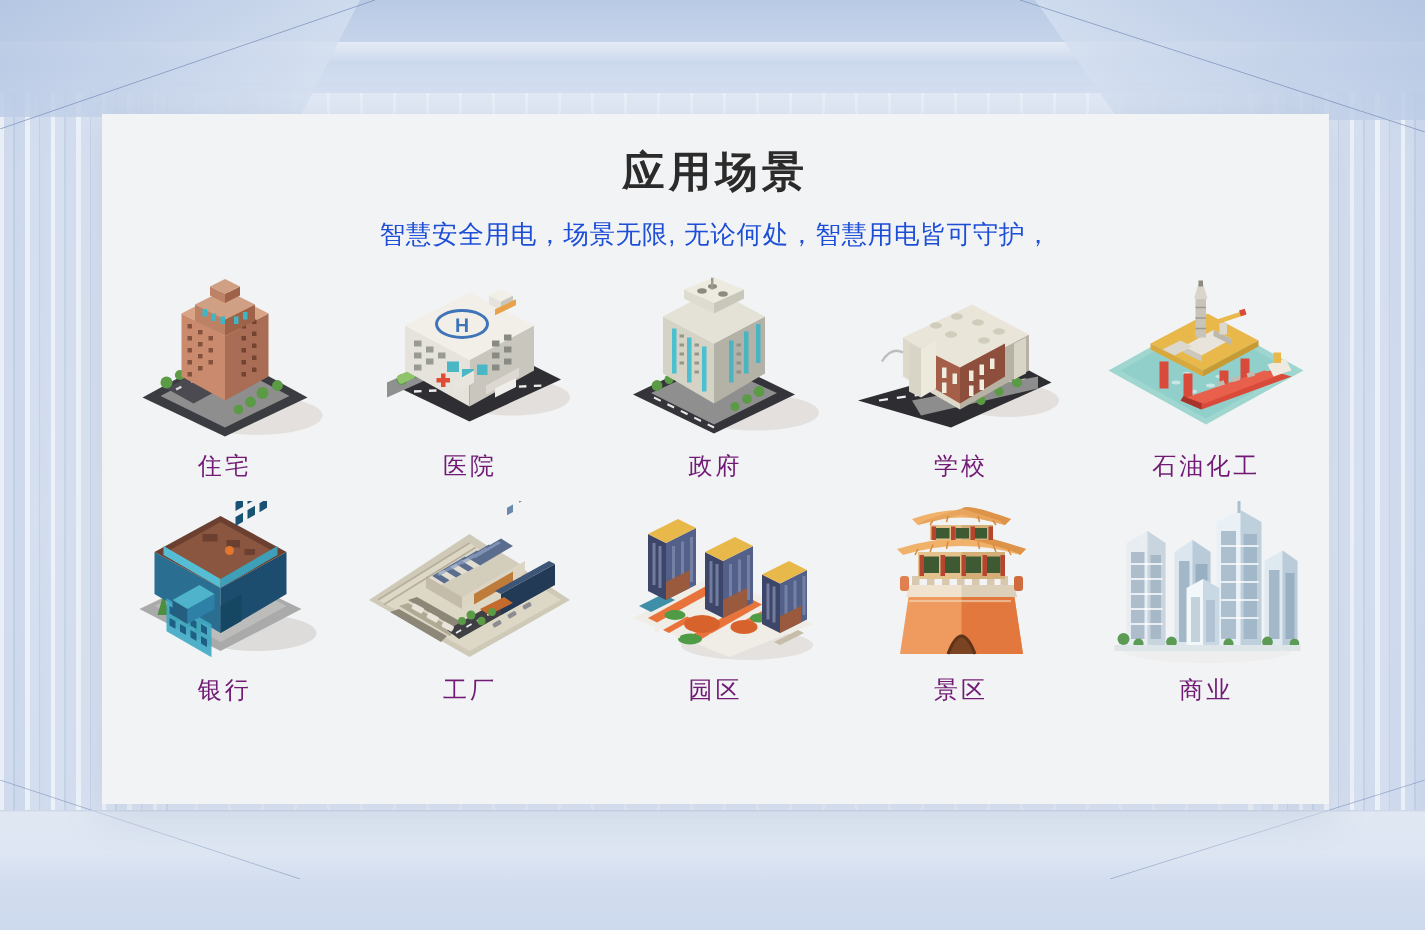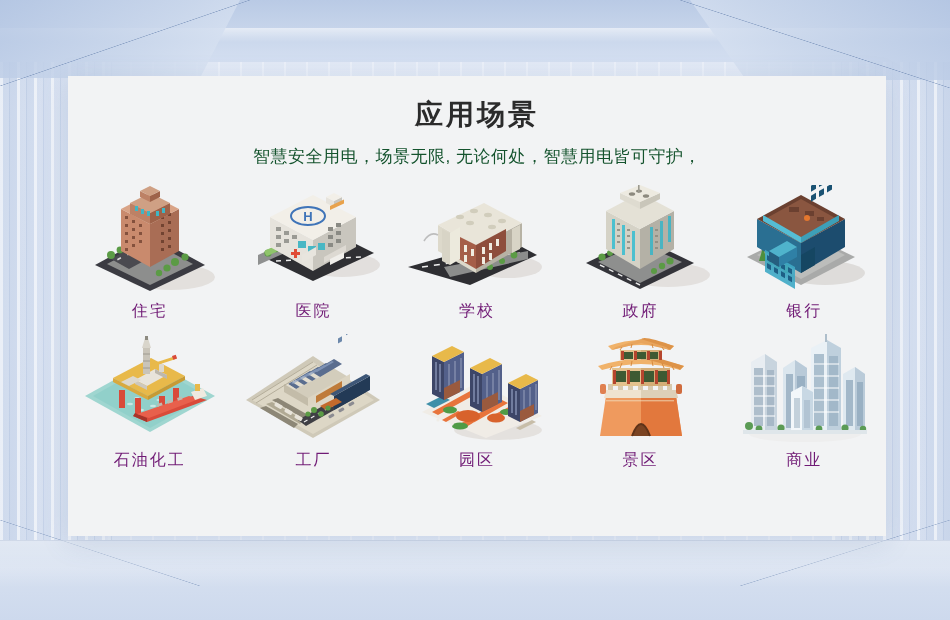--- a/index.html
+++ b/index.html
@@ -124,21 +124,21 @@
     font-size: 28px;
     font-weight: bold;
     color: #2b2b2b;
     letter-spacing: 3px;
     margin-top: 22px;
     line-height: 1.2;
   }
   .subtitle {
     text-align: center;
     font-size: 17px;
-    color: #14532d;
+    color: #1d4ed8;
     line-height: 1.75;
     margin-top: 10px;
     letter-spacing: .5px;
   }
   .subtitle div { white-space: nowrap; }
 
   .grid {
     margin-top: 14px;
     display: grid;
     grid-template-columns: repeat(5, 1fr);
@@ -319,20 +319,77 @@
             <rect x="92" y="64" width="14" height="4" fill="#e8a24c" transform="skewY(-25)"></rect>
             <polygon points="92,74 106,67 106,73 92,80" fill="#f0eeea"></polygon>
           </svg>
         </div>
         <div class="cell-label">医院</div>
       </div>
 
       <div class="cell">
         <div class="art">
           <svg viewBox="0 0 150 112">
+            <ellipse cx="102" cy="90" rx="42" ry="12" fill="#e3e0de"></ellipse>
+            <polygon points="74,104 128,78 74,52 20,78" fill="#34343a"></polygon>
+            <polygon points="74,98 116,77 74,58 32,77" fill="#8e8f8e"></polygon>
+            <g stroke="#e8e8e8" stroke-width="1.4" stroke-dasharray="5 5">
+              <line x1="34" y1="80" x2="74" y2="100"></line>
+            </g>
+            <g fill="#5b9b45">
+              <circle cx="36" cy="72" r="3.6"></circle>
+                <circle cx="44" cy="68" r="3"></circle>
+              <circle cx="104" cy="76" r="3.6"></circle>
+                <circle cx="96" cy="81" r="3.2"></circle>
+              <circle cx="88" cy="86" r="3"></circle>
+            </g>
+            <polygon points="74,84 108,64 108,26 74,44" fill="#b4b1a6"></polygon>
+            <polygon points="74,84 40,64 40,26 74,44" fill="#d5d2c6"></polygon>
+            <polygon points="74,44 108,26 74,8 40,26" fill="#e4e1d6"></polygon>
+            <g fill="#4cc0cf">
+              <rect x="46" y="34" width="3" height="30"></rect>
+              <rect x="56" y="40" width="3" height="30"></rect>
+              <rect x="66" y="46" width="3" height="30"></rect>
+            </g>
+            <g fill="#49b4c2">
+              <rect x="84" y="42" width="3" height="28"></rect>
+              <rect x="94" y="36" width="3" height="28"></rect>
+              <rect x="102" y="31" width="3" height="26"></rect>
+            </g>
+            <g fill="#8e8b80" opacity=".85">
+              <rect x="51" y="38" width="3" height="2"></rect>
+                <rect x="51" y="44" width="3" height="2"></rect>
+              <rect x="51" y="50" width="3" height="2"></rect>
+                <rect x="51" y="56" width="3" height="2"></rect>
+              <rect x="61" y="44" width="3" height="2"></rect>
+                <rect x="61" y="50" width="3" height="2"></rect>
+              <rect x="61" y="56" width="3" height="2"></rect>
+                <rect x="61" y="62" width="3" height="2"></rect>
+              <rect x="89" y="44" width="3" height="2"></rect>
+                <rect x="89" y="50" width="3" height="2"></rect>
+              <rect x="89" y="56" width="3" height="2"></rect>
+                <rect x="89" y="62" width="3" height="2"></rect>
+            </g>
+            <polygon points="74,24 94,14 94,8 74,17" fill="#c9c6ba"></polygon>
+            <polygon points="74,24 54,14 54,8 74,17" fill="#dedbd0"></polygon>
+            <polygon points="74,17 94,8 74,0 54,8" fill="#edeae0"></polygon>
+            <g fill="#8d8a7f">
+              <ellipse cx="66" cy="9" rx="3.2" ry="1.8"></ellipse>
+                <ellipse cx="80" cy="11" rx="3.2" ry="1.8"></ellipse>
+              <ellipse cx="73" cy="6" rx="3" ry="1.6"></ellipse>
+            </g>
+            <rect x="72" y="0" width="1.6" height="8" fill="#9c9a90"></rect>
+          </svg>
+        </div>
+        <div class="cell-label">政府</div>
+      </div>
+
+      <div class="cell">
+        <div class="art">
+          <svg viewBox="0 0 150 112">
             <ellipse cx="106" cy="82" rx="34" ry="11" fill="#e2dfdd"></ellipse>
             <polygon points="68,100 135,70 105,54 6,82" fill="#2e2e32"></polygon>
             <g stroke="#f0f0f0" stroke-width="1.5" stroke-dasharray="6 6">
               <line x1="20" y1="82" x2="118" y2="68"></line>
             </g>
             <polygon points="42,82 126,66 126,74 48,92" fill="#8c8d8c"></polygon>
             <g fill="#5b9b45">
               <circle cx="50" cy="71" r="3.2"></circle>
                 <circle cx="60" cy="68" r="3"></circle>
               <circle cx="112" cy="70" r="3.4"></circle>
@@ -364,131 +421,20 @@
                 <ellipse cx="72" cy="26" rx="4" ry="2.2"></ellipse>
               <ellipse cx="86" cy="30" rx="4" ry="2.2"></ellipse>
                 <ellipse cx="100" cy="36" rx="4" ry="2.2"></ellipse>
               <ellipse cx="68" cy="38" rx="4" ry="2.2"></ellipse>
                 <ellipse cx="90" cy="42" rx="4" ry="2.2"></ellipse>
             </g>
             <path d="M22 56 q6 -10 14 -6" stroke="#bdbdbd" stroke-width="1.6" fill="none"></path>
           </svg>
         </div>
         <div class="cell-label">学校</div>
-      </div>
-
-      <div class="cell">
-        <div class="art">
-          <svg viewBox="0 0 150 112">
-            <ellipse cx="102" cy="90" rx="42" ry="12" fill="#e3e0de"></ellipse>
-            <polygon points="74,104 128,78 74,52 20,78" fill="#34343a"></polygon>
-            <polygon points="74,98 116,77 74,58 32,77" fill="#8e8f8e"></polygon>
-            <g stroke="#e8e8e8" stroke-width="1.4" stroke-dasharray="5 5">
-              <line x1="34" y1="80" x2="74" y2="100"></line>
-            </g>
-            <g fill="#5b9b45">
-              <circle cx="36" cy="72" r="3.6"></circle>
-                <circle cx="44" cy="68" r="3"></circle>
-              <circle cx="104" cy="76" r="3.6"></circle>
-                <circle cx="96" cy="81" r="3.2"></circle>
-              <circle cx="88" cy="86" r="3"></circle>
-            </g>
-            <polygon points="74,84 108,64 108,26 74,44" fill="#b4b1a6"></polygon>
-            <polygon points="74,84 40,64 40,26 74,44" fill="#d5d2c6"></polygon>
-            <polygon points="74,44 108,26 74,8 40,26" fill="#e4e1d6"></polygon>
-            <g fill="#4cc0cf">
-              <rect x="46" y="34" width="3" height="30"></rect>
-              <rect x="56" y="40" width="3" height="30"></rect>
-              <rect x="66" y="46" width="3" height="30"></rect>
-            </g>
-            <g fill="#49b4c2">
-              <rect x="84" y="42" width="3" height="28"></rect>
-              <rect x="94" y="36" width="3" height="28"></rect>
-              <rect x="102" y="31" width="3" height="26"></rect>
-            </g>
-            <g fill="#8e8b80" opacity=".85">
-              <rect x="51" y="38" width="3" height="2"></rect>
-                <rect x="51" y="44" width="3" height="2"></rect>
-              <rect x="51" y="50" width="3" height="2"></rect>
-                <rect x="51" y="56" width="3" height="2"></rect>
-              <rect x="61" y="44" width="3" height="2"></rect>
-                <rect x="61" y="50" width="3" height="2"></rect>
-              <rect x="61" y="56" width="3" height="2"></rect>
-                <rect x="61" y="62" width="3" height="2"></rect>
-              <rect x="89" y="44" width="3" height="2"></rect>
-                <rect x="89" y="50" width="3" height="2"></rect>
-              <rect x="89" y="56" width="3" height="2"></rect>
-                <rect x="89" y="62" width="3" height="2"></rect>
-            </g>
-            <polygon points="74,24 94,14 94,8 74,17" fill="#c9c6ba"></polygon>
-            <polygon points="74,24 54,14 54,8 74,17" fill="#dedbd0"></polygon>
-            <polygon points="74,17 94,8 74,0 54,8" fill="#edeae0"></polygon>
-            <g fill="#8d8a7f">
-              <ellipse cx="66" cy="9" rx="3.2" ry="1.8"></ellipse>
-                <ellipse cx="80" cy="11" rx="3.2" ry="1.8"></ellipse>
-              <ellipse cx="73" cy="6" rx="3" ry="1.6"></ellipse>
-            </g>
-            <rect x="72" y="0" width="1.6" height="8" fill="#9c9a90"></rect>
-          </svg>
-        </div>
-        <div class="cell-label">政府</div>
-      </div>
-
-      <div class="cell">
-        <div class="art">
-          <svg viewBox="0 0 150 112">
-            <ellipse cx="96" cy="88" rx="40" ry="12" fill="#dedcda"></ellipse>
-            <polygon points="72,100 126,72 72,46 18,72" fill="#a9aaa9"></polygon>
-            <polygon points="72,94 116,70 72,48 28,70" fill="#bcbdbb"></polygon>
-            <g fill="#4e8f3f">
-              <polygon points="30,76 34,62 38,76"></polygon>
-                <polygon points="38,80 42,64 46,80"></polygon>
-              <polygon points="46,84 50,68 54,84"></polygon>
-                <polygon points="54,88 58,72 62,88"></polygon>
-            </g>
-            <polygon points="72,88 116,62 116,34 72,58" fill="#1c4c6e"></polygon>
-            <polygon points="72,88 28,62 28,34 72,58" fill="#2a6f92"></polygon>
-            <polygon points="72,58 116,34 72,10 28,34" fill="#6b4030"></polygon>
-            <polygon points="72,54 108,34 72,14 36,34" fill="#8a5640"></polygon>
-            <g fill="#6b4030">
-              <rect x="60" y="22" width="10" height="5"></rect>
-                <rect x="76" y="26" width="9" height="5"></rect>
-              <rect x="88" y="32" width="7" height="4"></rect>
-            </g>
-            <polygon points="72,58 110,36 110,30 72,52" fill="#3d9fb8"></polygon>
-            <polygon points="72,58 34,36 34,30 72,52" fill="#55bdd4"></polygon>
-            <g fill="#3fa9c6" opacity=".9">
-              <rect x="36" y="44" width="30" height="22" transform="skewY(30)"></rect>
-            </g>
-            <g fill="#1e5f85">
-              <rect x="38" y="48" width="4" height="5" transform="skewY(30)"></rect>
-              <rect x="45" y="48" width="4" height="5" transform="skewY(30)"></rect>
-              <rect x="52" y="48" width="4" height="5" transform="skewY(30)"></rect>
-              <rect x="59" y="48" width="4" height="5" transform="skewY(30)"></rect>
-              <rect x="38" y="56" width="4" height="5" transform="skewY(30)"></rect>
-              <rect x="45" y="56" width="4" height="5" transform="skewY(30)"></rect>
-              <rect x="52" y="56" width="4" height="5" transform="skewY(30)"></rect>
-              <rect x="59" y="56" width="4" height="5" transform="skewY(30)"></rect>
-            </g>
-            <g fill="#1a5273">
-              <rect x="82" y="48" width="5" height="6" transform="skewY(-30)"></rect>
-              <rect x="90" y="48" width="5" height="6" transform="skewY(-30)"></rect>
-              <rect x="98" y="48" width="5" height="6" transform="skewY(-30)"></rect>
-              <rect x="82" y="58" width="5" height="6" transform="skewY(-30)"></rect>
-              <rect x="90" y="58" width="5" height="6" transform="skewY(-30)"></rect>
-              <rect x="98" y="58" width="5" height="6" transform="skewY(-30)"></rect>
-            </g>
-            <polygon points="50,82 68,72 68,62 50,72" fill="#2f80a6"></polygon>
-            <polygon points="50,82 40,76 40,66 50,72" fill="#255f7f"></polygon>
-            <polygon points="50,72 68,62 58,56 40,66" fill="#4fb3cc"></polygon>
-            <circle cx="78" cy="33" r="3" fill="#e4772e"></circle>
-            <polygon points="72,88 86,80 86,62 72,70" fill="#154662"></polygon>
-          </svg>
-        </div>
-        <div class="cell-label">银行</div>
       </div>
 
       <div class="cell">
         <div class="art">
           <svg viewBox="0 0 150 112">
             <polygon points="75,98 140,62 75,26 10,62" fill="#9fd6d0"></polygon>
             <polygon points="75,94 132,62 75,30 18,62" fill="#8ccdc8" opacity=".7"></polygon>
             <g fill="#ffffff" opacity=".5">
               <ellipse cx="55" cy="70" rx="3" ry="1.3"></ellipse>
                 <ellipse cx="66" cy="76" rx="3" ry="1.3"></ellipse>
@@ -534,20 +480,74 @@
               <rect x="102" y="64" width="5" height="3" transform="rotate(-18 102 64)"></rect>
             </g>
           </svg>
         </div>
         <div class="cell-label">石油化工</div>
       </div>
 
       <div class="cell">
         <div class="art">
           <svg viewBox="0 0 150 112">
+            <ellipse cx="96" cy="88" rx="40" ry="12" fill="#dedcda"></ellipse>
+            <polygon points="72,100 126,72 72,46 18,72" fill="#a9aaa9"></polygon>
+            <polygon points="72,94 116,70 72,48 28,70" fill="#bcbdbb"></polygon>
+            <g fill="#4e8f3f">
+              <polygon points="30,76 34,62 38,76"></polygon>
+                <polygon points="38,80 42,64 46,80"></polygon>
+              <polygon points="46,84 50,68 54,84"></polygon>
+                <polygon points="54,88 58,72 62,88"></polygon>
+            </g>
+            <polygon points="72,88 116,62 116,34 72,58" fill="#1c4c6e"></polygon>
+            <polygon points="72,88 28,62 28,34 72,58" fill="#2a6f92"></polygon>
+            <polygon points="72,58 116,34 72,10 28,34" fill="#6b4030"></polygon>
+            <polygon points="72,54 108,34 72,14 36,34" fill="#8a5640"></polygon>
+            <g fill="#6b4030">
+              <rect x="60" y="22" width="10" height="5"></rect>
+                <rect x="76" y="26" width="9" height="5"></rect>
+              <rect x="88" y="32" width="7" height="4"></rect>
+            </g>
+            <polygon points="72,58 110,36 110,30 72,52" fill="#3d9fb8"></polygon>
+            <polygon points="72,58 34,36 34,30 72,52" fill="#55bdd4"></polygon>
+            <g fill="#3fa9c6" opacity=".9">
+              <rect x="36" y="44" width="30" height="22" transform="skewY(30)"></rect>
+            </g>
+            <g fill="#1e5f85">
+              <rect x="38" y="48" width="4" height="5" transform="skewY(30)"></rect>
+              <rect x="45" y="48" width="4" height="5" transform="skewY(30)"></rect>
+              <rect x="52" y="48" width="4" height="5" transform="skewY(30)"></rect>
+              <rect x="59" y="48" width="4" height="5" transform="skewY(30)"></rect>
+              <rect x="38" y="56" width="4" height="5" transform="skewY(30)"></rect>
+              <rect x="45" y="56" width="4" height="5" transform="skewY(30)"></rect>
+              <rect x="52" y="56" width="4" height="5" transform="skewY(30)"></rect>
+              <rect x="59" y="56" width="4" height="5" transform="skewY(30)"></rect>
+            </g>
+            <g fill="#1a5273">
+              <rect x="82" y="48" width="5" height="6" transform="skewY(-30)"></rect>
+              <rect x="90" y="48" width="5" height="6" transform="skewY(-30)"></rect>
+              <rect x="98" y="48" width="5" height="6" transform="skewY(-30)"></rect>
+              <rect x="82" y="58" width="5" height="6" transform="skewY(-30)"></rect>
+              <rect x="90" y="58" width="5" height="6" transform="skewY(-30)"></rect>
+              <rect x="98" y="58" width="5" height="6" transform="skewY(-30)"></rect>
+            </g>
+            <polygon points="50,82 68,72 68,62 50,72" fill="#2f80a6"></polygon>
+            <polygon points="50,82 40,76 40,66 50,72" fill="#255f7f"></polygon>
+            <polygon points="50,72 68,62 58,56 40,66" fill="#4fb3cc"></polygon>
+            <circle cx="78" cy="33" r="3" fill="#e4772e"></circle>
+            <polygon points="72,88 86,80 86,62 72,70" fill="#154662"></polygon>
+          </svg>
+        </div>
+        <div class="cell-label">银行</div>
+      </div>
+
+      <div class="cell">
+        <div class="art">
+          <svg viewBox="0 0 150 112">
             <polygon points="75,104 142,66 75,22 8,66" fill="#cfc9b8"></polygon>
             <polygon points="75,100 136,66 75,28 14,66" fill="#ddd7c6"></polygon>
             <polygon points="28,72 60,90 56,94 22,74" fill="#8d8777"></polygon>
             <polygon points="34,68 66,86 62,90 28,70" fill="#b0a994"></polygon>
             <polygon points="40,64 72,82 68,86 34,66" fill="#8d8777"></polygon>
             <polygon points="60,86 120,52 128,58 68,92" fill="#3f3f44"></polygon>
             <g stroke="#eeeeee" stroke-width="1.2" stroke-dasharray="4 4">
               <line x1="66" y1="88" x2="122" y2="56"></line>
             </g>
             <polygon points="48,58 92,32 112,44 68,70" fill="#d3cdbc"></polygon>

